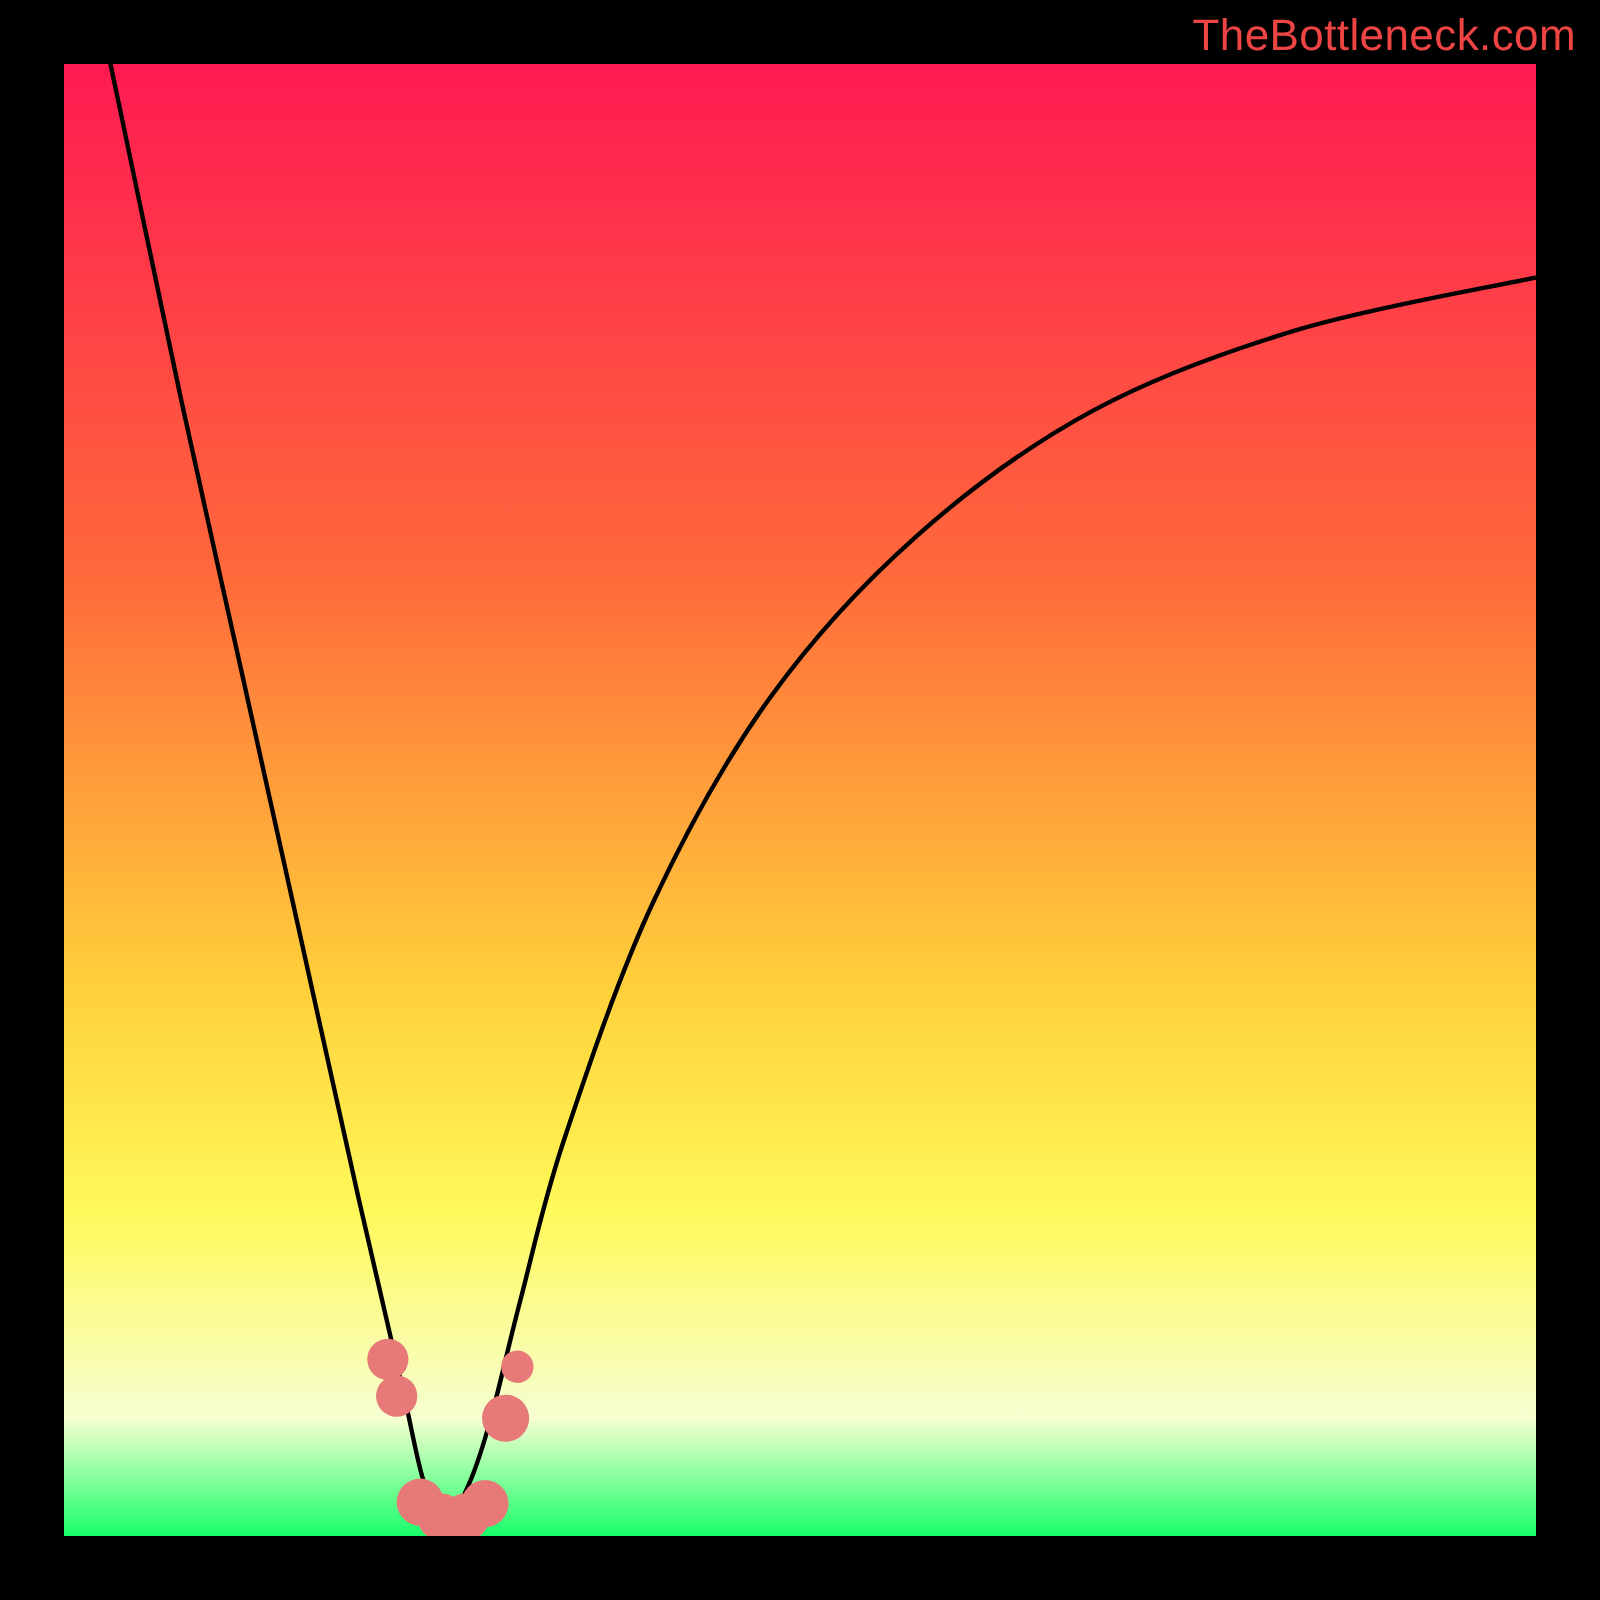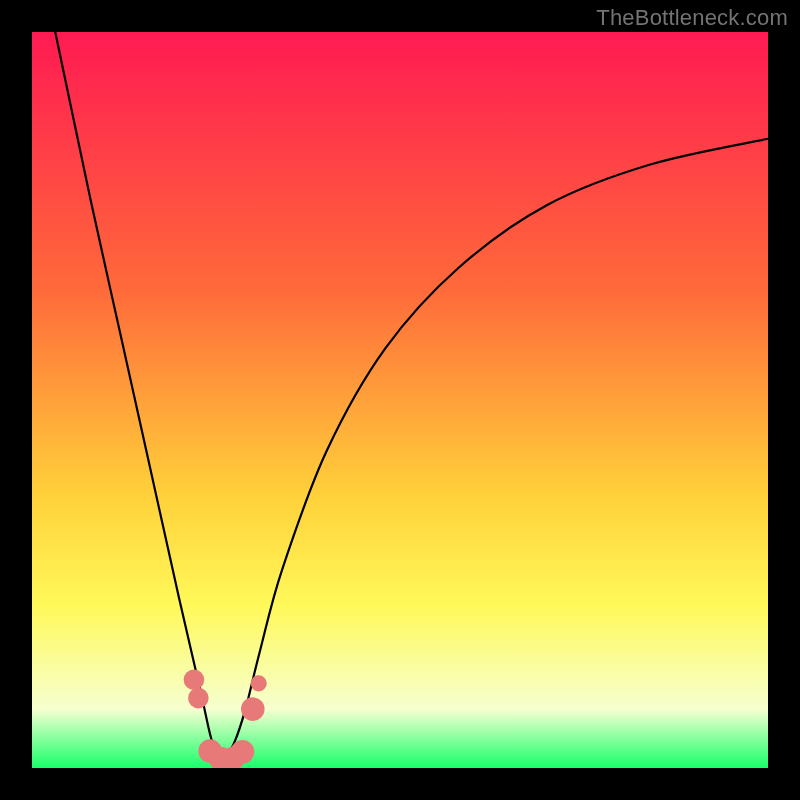--- a/index.html
+++ b/index.html
@@ -23,21 +23,21 @@
     top: 32px;
     left: 32px;
     width: 736px;
     height: 736px;
     overflow: hidden;
   }
   .watermark {
     position: absolute;
     top: 5px;
     right: 12px;
-    color: #737373;
+    color: #ef4444;
     font-size: 22px;
     font-weight: 500;
     letter-spacing: 0.2px;
   }
   svg { display: block; }
 </style>
 </head>
 <body>
 
 <div class="frame">

